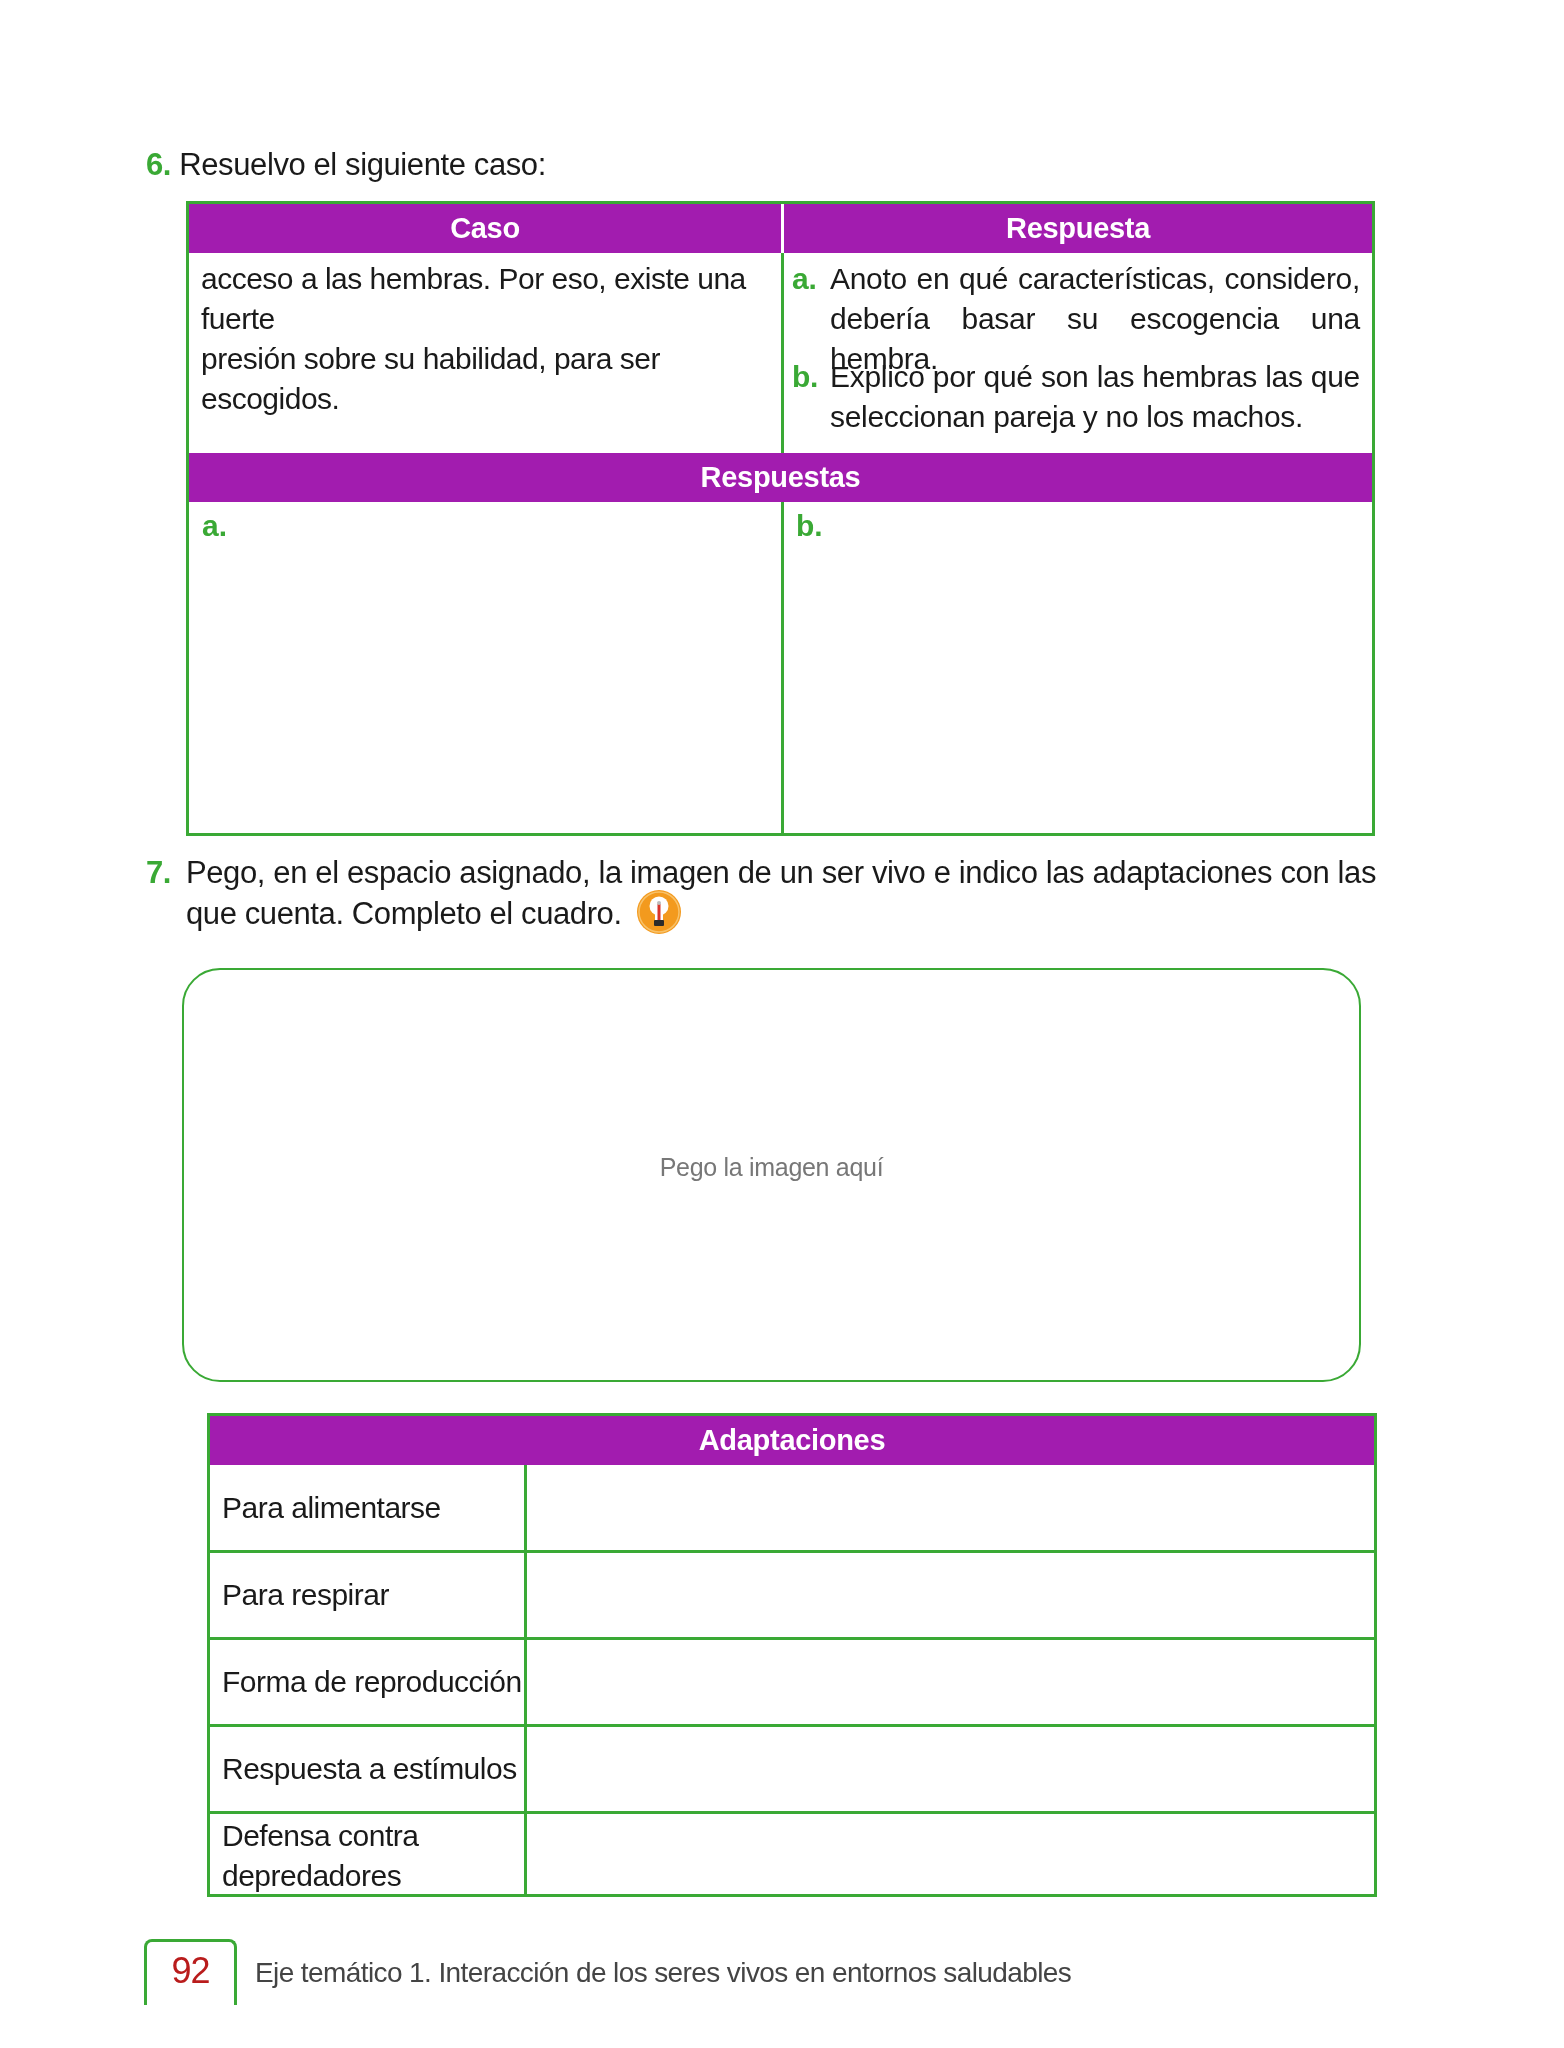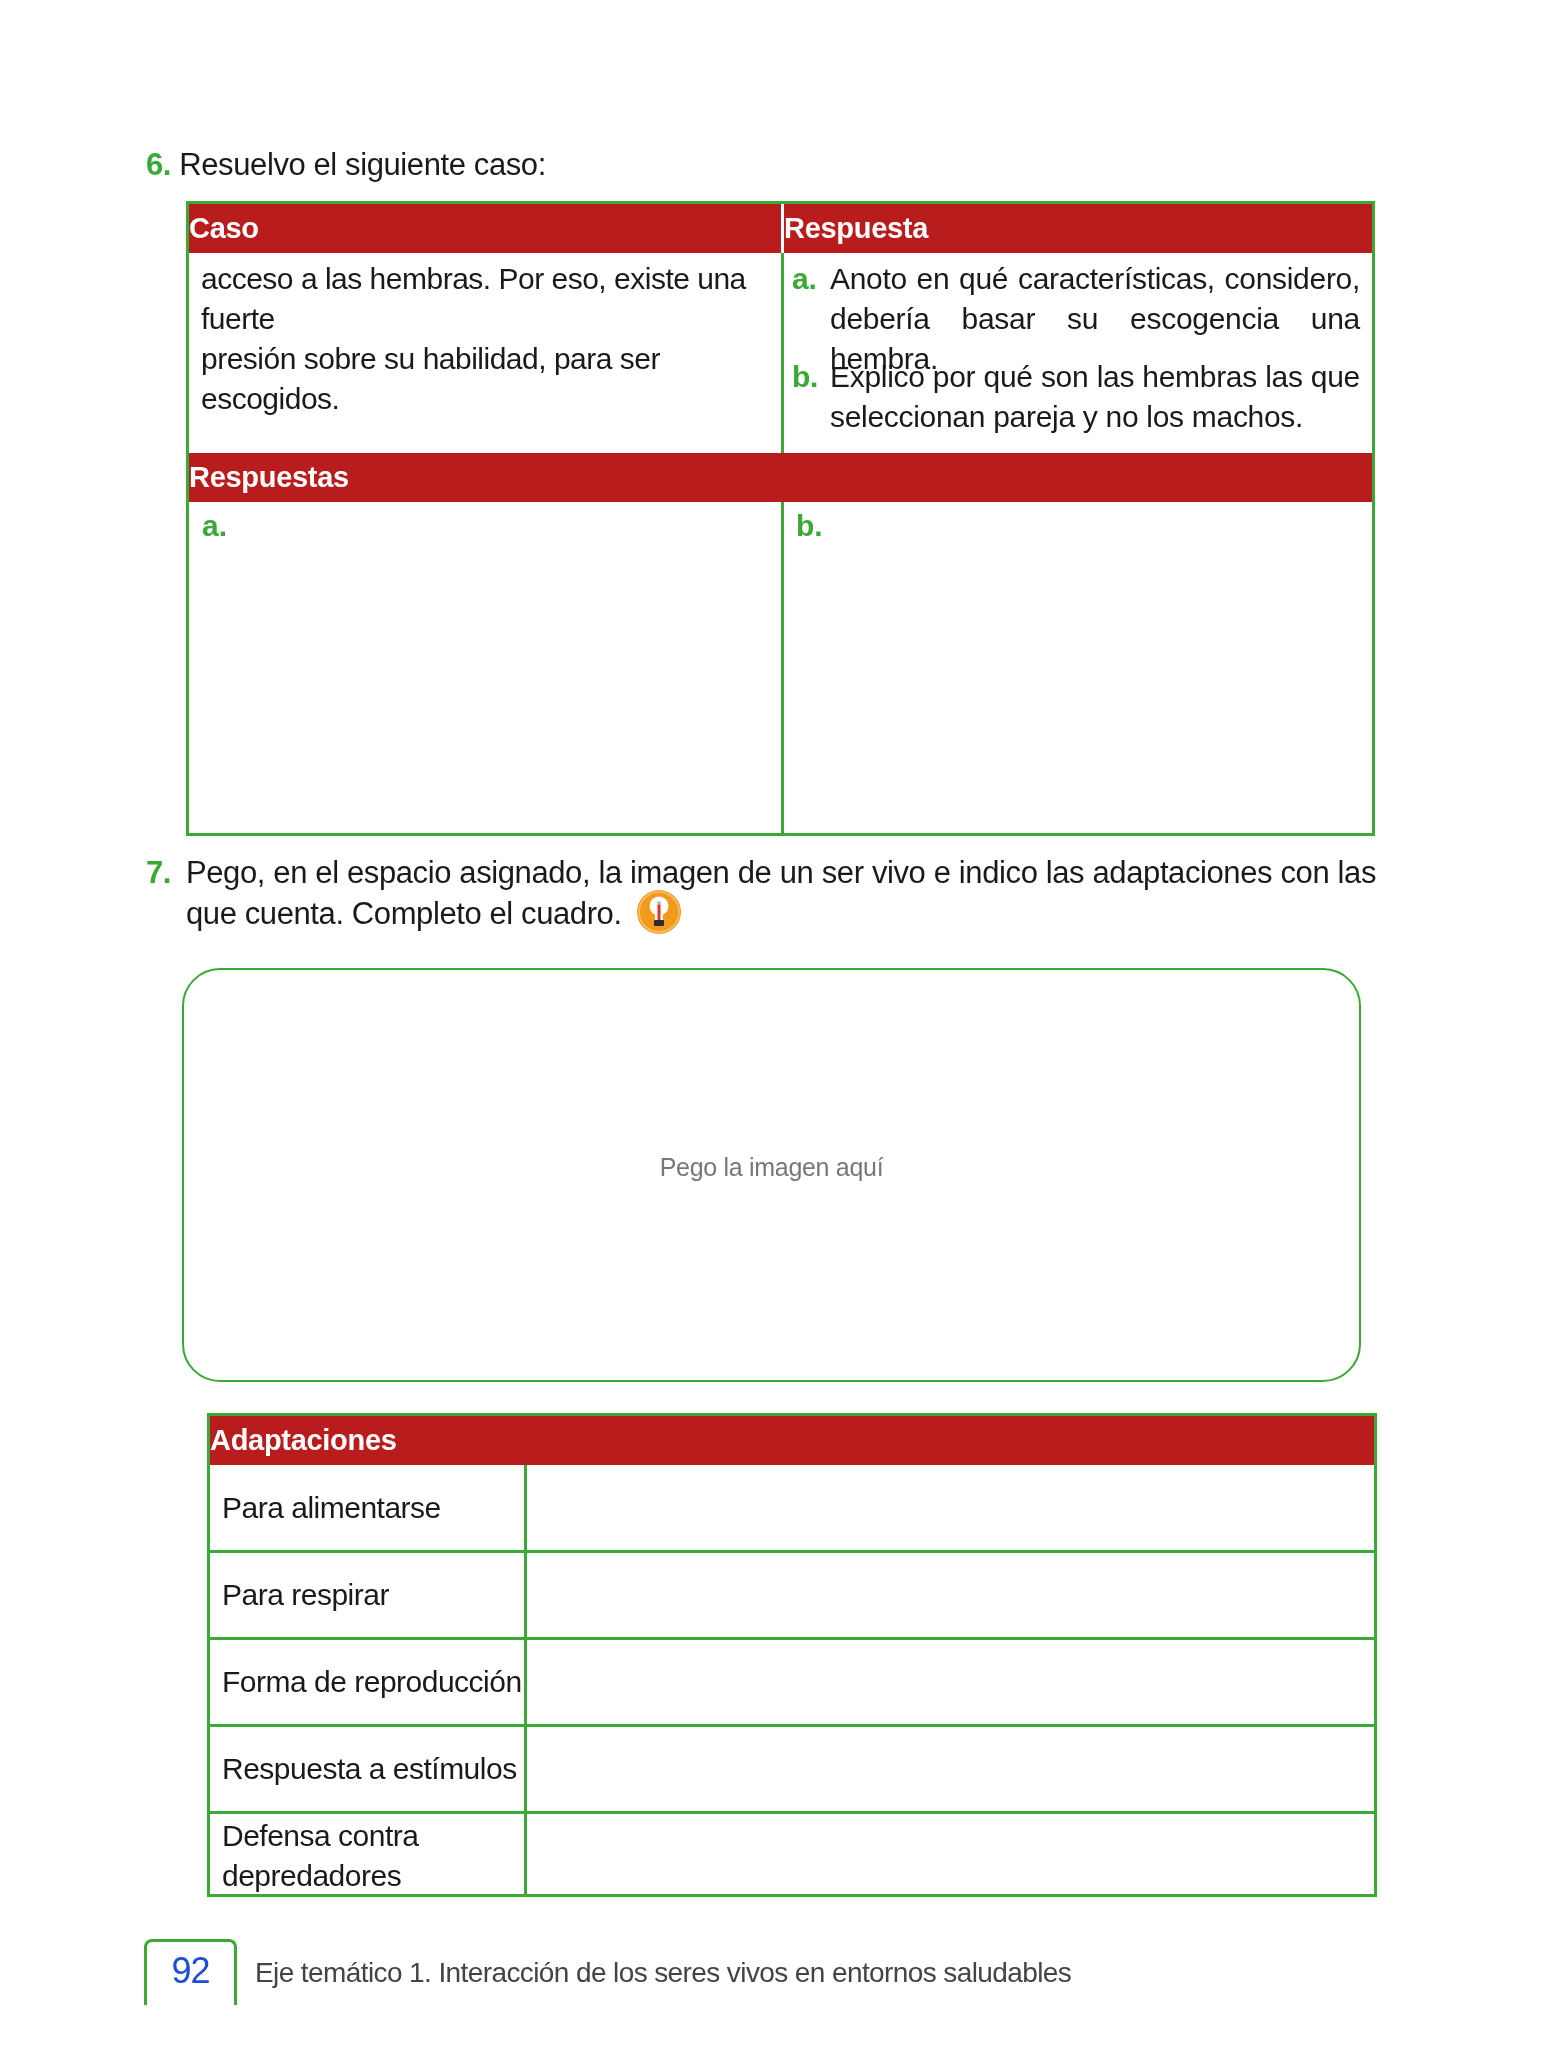--- a/index.html
+++ b/index.html
@@ -6,22 +6,22 @@
   body { width: 1564px; height: 2048px; position: relative; overflow: hidden;
          font-family: "Liberation Sans", "DejaVu Sans", sans-serif; color: #1a1a1a; }
   .abs { position: absolute; margin-top: 17px; }
   .q-num { font-weight: bold; color: #3aa935; }
   .q-text { font-size: 31px; line-height: 40px; letter-spacing: -0.4px; }
 
   
   #q6-title { left: 146px; top: 128px; }
   #case-table { left: 186px; top: 184px; width: 1189px; height: 635px;
                 border: 3px solid #3aa935; box-sizing: border-box; }
-  .thead { position: absolute; background: #b91c1c; color: #fff; font-weight: bold;
-           font-size: 29px; line-height: 49px; height: 49px; letter-spacing: -0.3px; }
+  .thead { position: absolute; background: #a21caf; color: #fff; font-weight: bold;
+           font-size: 29px; text-align: center; line-height: 49px; height: 49px; letter-spacing: -0.3px; }
   .vline { position: absolute; width: 3px; background: #3aa935; }
   .hline { position: absolute; height: 3px; background: #3aa935; }
   .cell-text { position: absolute; font-size: 30px; line-height: 40px; letter-spacing: -0.5px; }
   .ej-item { position: absolute; font-size: 30px; line-height: 40px; letter-spacing: -0.3px; text-align: justify; }
   .ej-item .lbl { position: absolute; left: -38px; top: 0; font-weight: bold; color: #3aa935; }
   .ans-lbl { position: absolute; font-weight: bold; color: #3aa935; font-size: 30px; }
 
   
   #q7-title { left: 146px; top: 836px; width: 1230px; }
   #bulb { display: inline-block; vertical-align: middle; width: 46px; height: 46px; margin-left: 6px; position: relative; top: -4px; }
@@ -31,21 +31,21 @@
                      font-size: 25px; color: #777; letter-spacing: -0.3px; }
 
   #adapt-table { left: 207px; top: 1396px; width: 1170px; height: 484px;
                  border: 3px solid #3aa935; box-sizing: border-box; }
   .adapt-row-label { position: absolute; left: 12px; font-size: 30px; line-height: 40px; letter-spacing: -0.5px; }
 
   
   #page-tab { left: 144px; top: 1922px; width: 93px; height: 66px;
               border: 3px solid #3aa935; border-bottom: none; border-radius: 8px 8px 0 0; box-sizing: border-box; }
   #page-num { position: absolute; left: 0; right: 0; top: 8px; text-align: center;
-              font-size: 36px; color: #1d4ed8; letter-spacing: -1px; }
+              font-size: 36px; color: #b91c1c; letter-spacing: -1px; }
   #footer-text { left: 255px; top: 1940px; font-size: 28px; color: #444; letter-spacing: -0.6px; }
 </style>
 </head>
 <body>
 
 <div id="q6-title" class="abs q-text">
   <span class="q-num">6.</span>
   <span>Resuelvo el siguiente caso:</span>
 </div>
 

